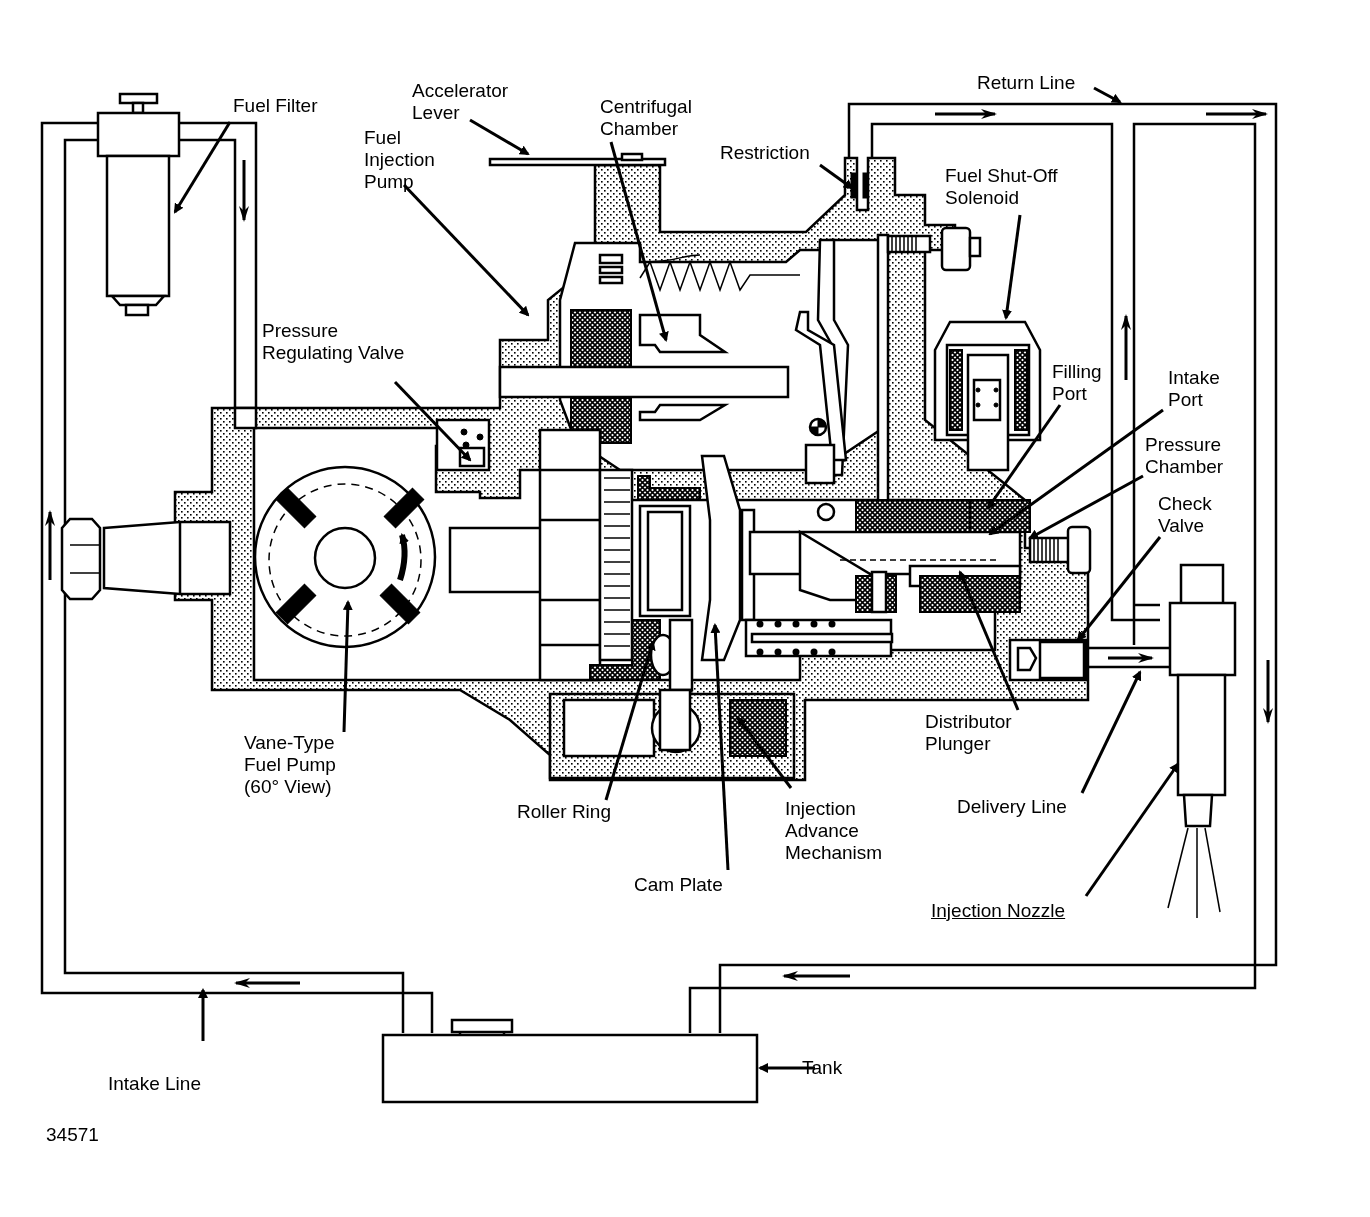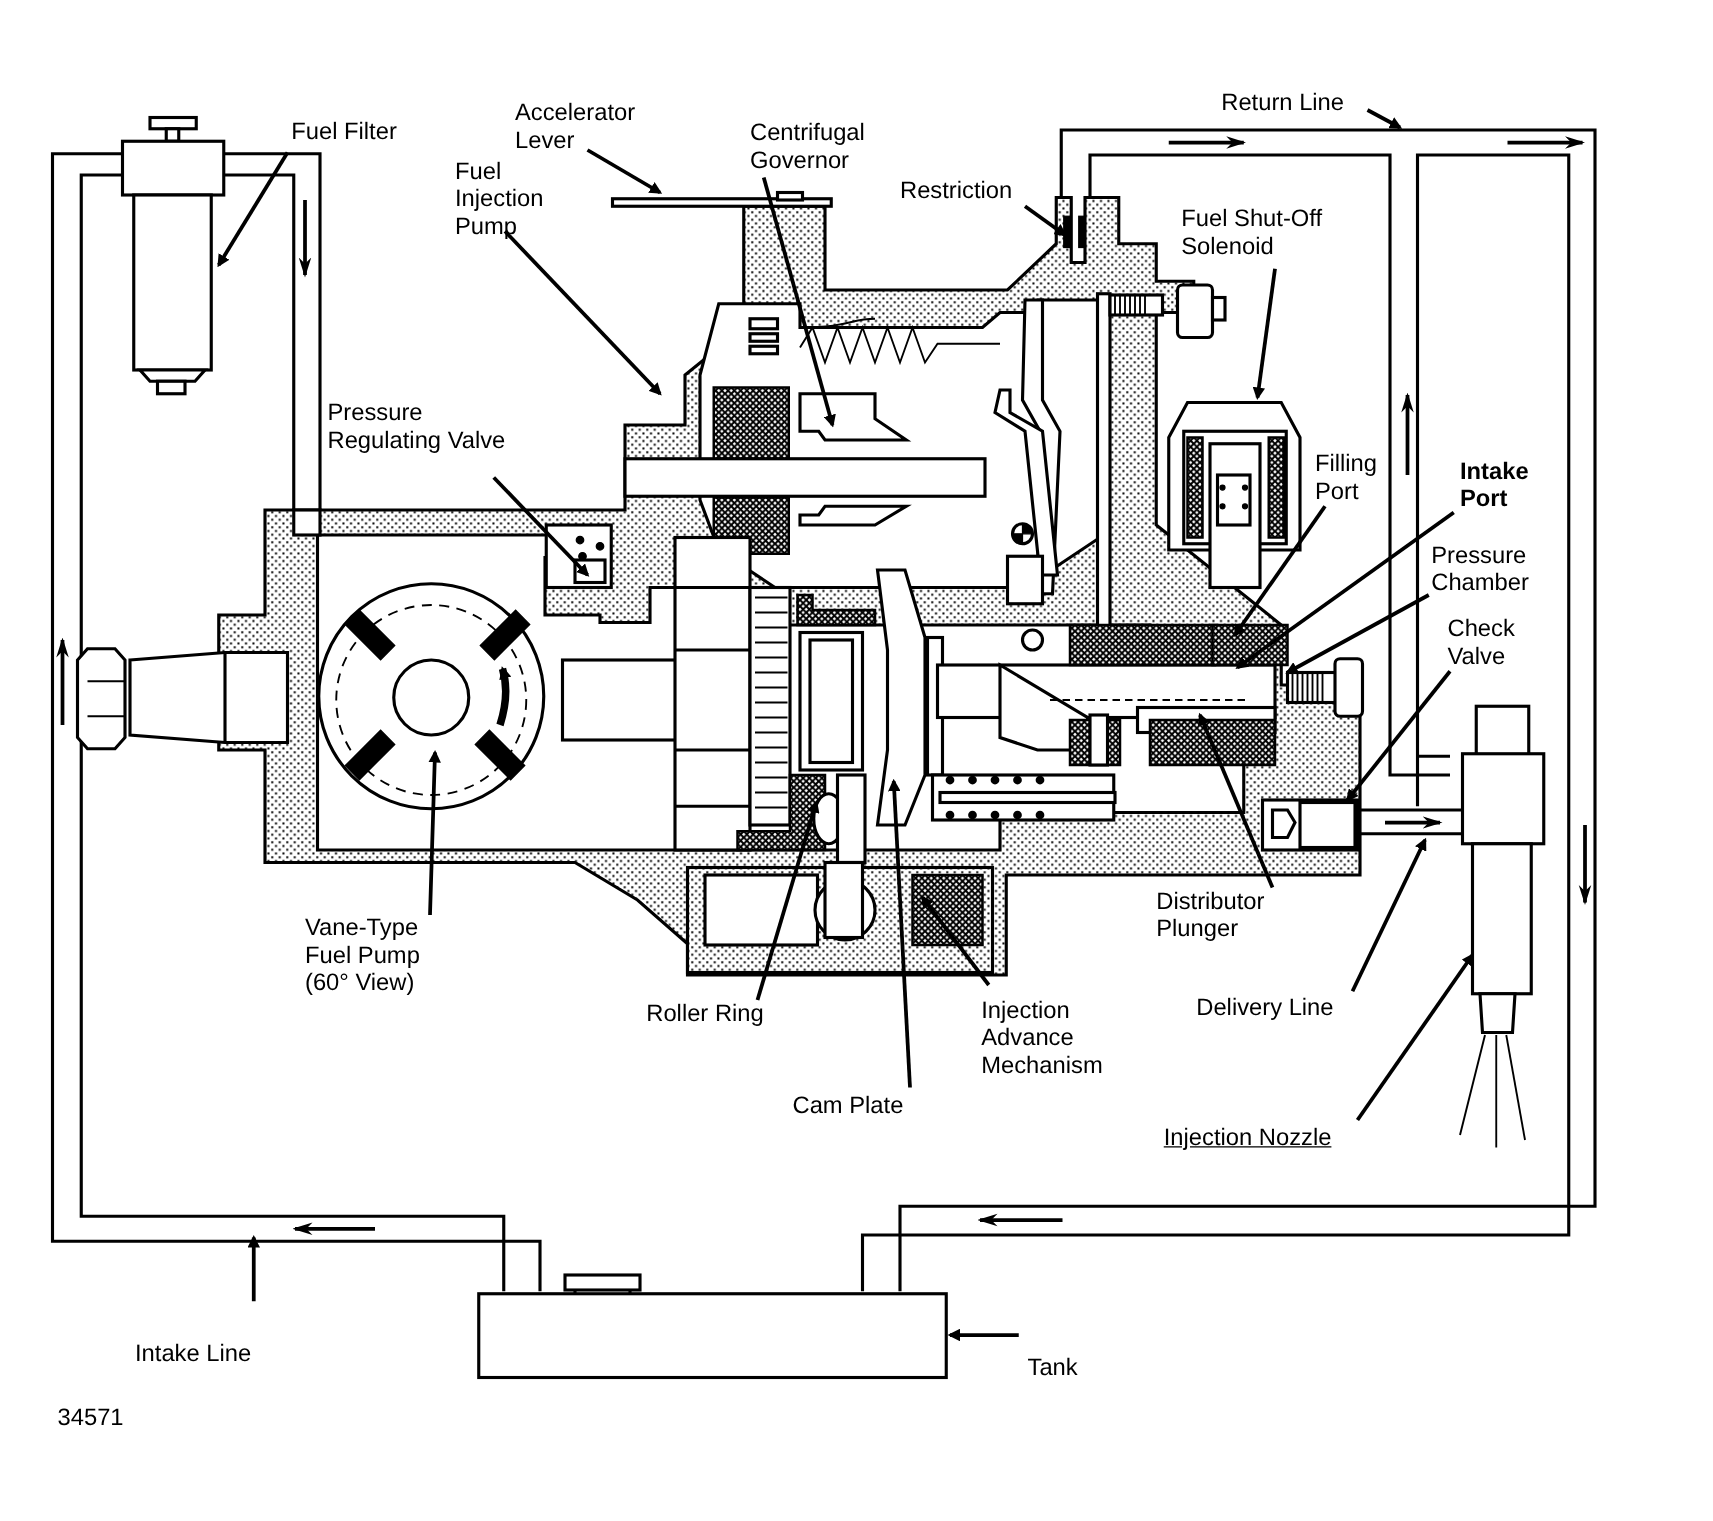--- a/index.html
+++ b/index.html
@@ -324,42 +324,42 @@
   </g>
 </svg>
 
 <div class="lbl" style="left:221px;top:95px;margin-left:12px;">Fuel Filter</div>
 <div class="lbl" style="left:412px;top:80px;">Accelerator
 Lever</div>
 <div class="lbl" style="left:336px;top:127px;margin-left:28px;">Fuel
 Injection
 Pump</div>
 <div class="lbl" style="left:600px;top:96px;">Centrifugal
-Governor</div>
+Chamber</div>
 <div class="lbl" style="left:720px;top:142px;">Restriction</div>
 <div class="lbl" style="left:977px;top:72px;">Return Line</div>
 <div class="lbl" style="left:945px;top:165px;">Fuel Shut-Off
 Solenoid</div>
 <div class="lbl" style="left:262px;top:320px;">Pressure
 Regulating Valve</div>
 <div class="lbl" style="left:1052px;top:361px;">Filling
 Port</div>
-<div class="lbl" style="left:1168px;top:367px;font-weight:bold;">Intake
+<div class="lbl" style="left:1168px;top:367px;">Intake
 Port</div>
 <div class="lbl" style="left:1145px;top:434px;">Pressure
 Chamber</div>
 <div class="lbl" style="left:1158px;top:493px;">Check
 Valve</div>
 <div class="lbl" style="left:244px;top:732px;">Vane-Type
 Fuel Pump
 (60° View)</div>
 <div class="lbl" style="left:517px;top:801px;">Roller Ring</div>
 <div class="lbl" style="left:785px;top:798px;">Injection
 Advance
 Mechanism</div>
 <div class="lbl" style="left:634px;top:874px;">Cam Plate</div>
 <div class="lbl" style="left:925px;top:711px;">Distributor
 Plunger</div>
 <div class="lbl" style="left:957px;top:796px;">Delivery Line</div>
 <div class="lbl" style="left:931px;top:900px;text-decoration:underline;">Injection Nozzle</div>
 <div class="lbl" style="left:108px;top:1073px;">Intake Line</div>
-<div class="lbl" style="left:822px;top:1057px;margin-top:27px;">Tank</div>
+<div class="lbl" style="left:802px;top:1057px;">Tank</div>
 <div class="lbl" style="left:46px;top:1124px;">34571</div>
 
 </body></html>

